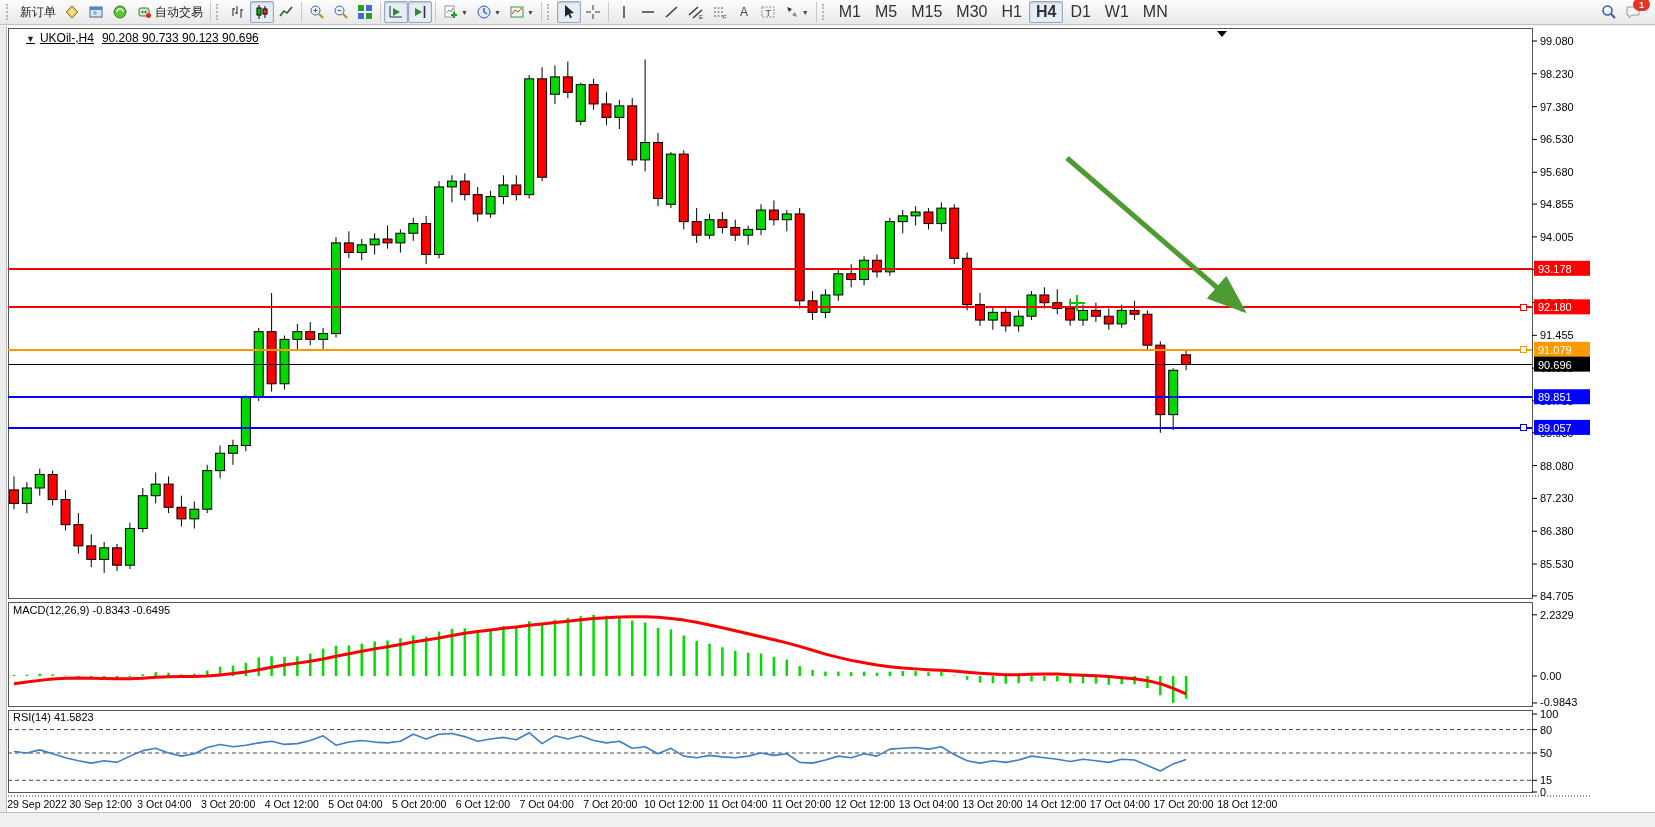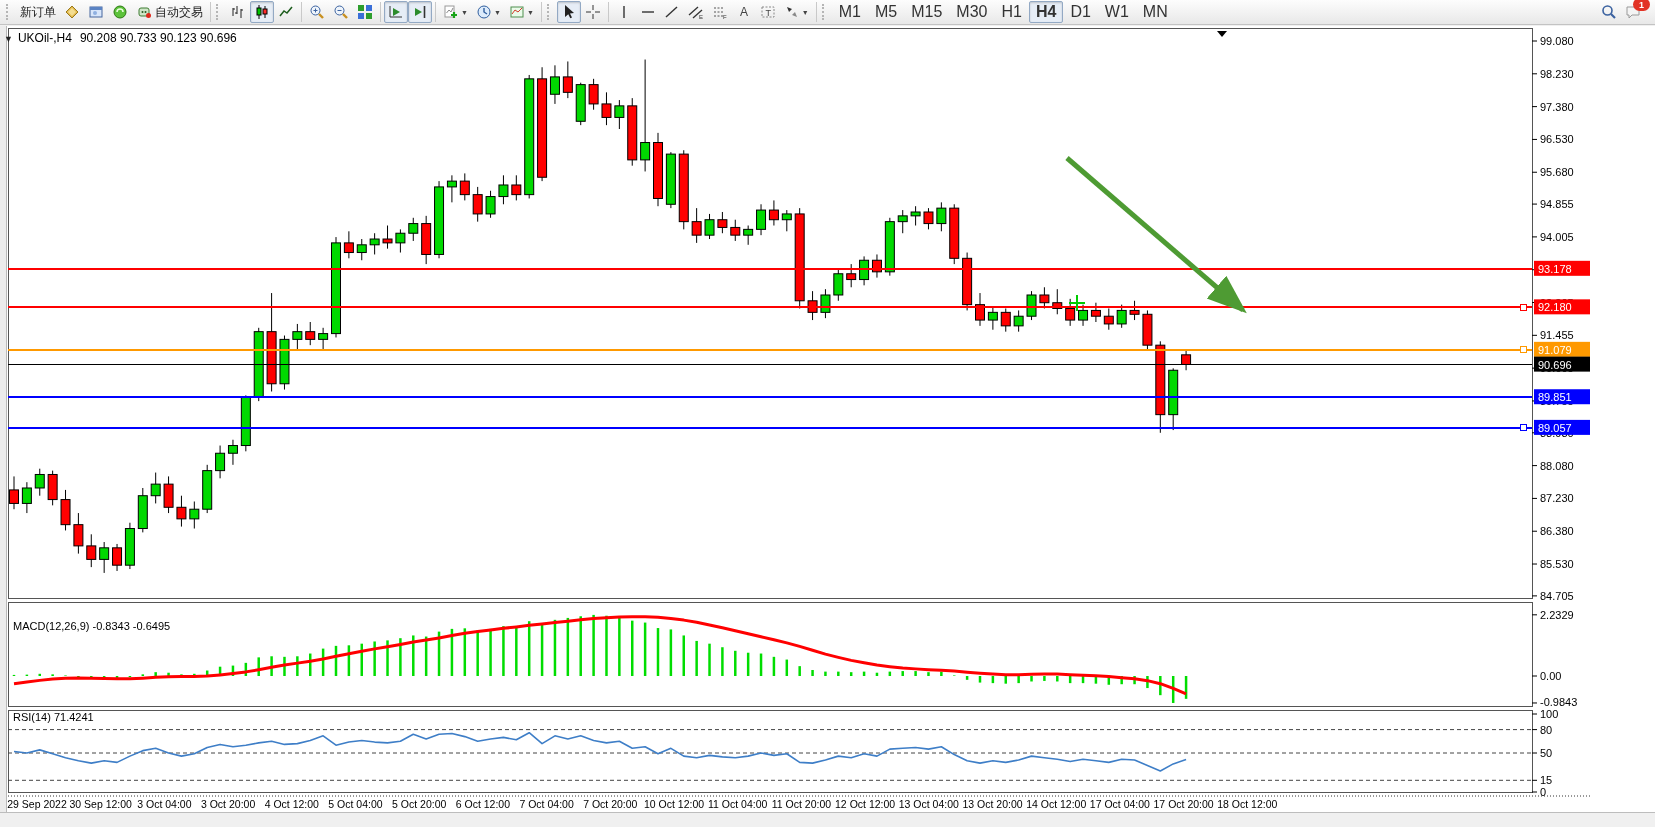--- a/index.html
+++ b/index.html
@@ -21,21 +21,21 @@
   .badge{position:absolute;top:-4px;right:-6px;min-width:13px;height:13px;border-radius:8px;background:#e23325;
     color:#fff;font-size:9px;font-weight:bold;display:flex;align-items:center;justify-content:center;padding:0 2px;}
   .icon16{width:16px;height:16px;display:block;}
   .rel{position:relative;}
 
   
   .client{position:absolute;top:26px;left:0;right:0;bottom:0;background:#fff;}
   .left-gutter{position:absolute;top:26px;left:0;bottom:0;width:6px;background:#ececec;border-right:1px solid #b9b9b9;}
   #chart-svg{position:absolute;top:26px;left:0;}
   .pane-label{position:absolute;font-size:11px;color:#000;white-space:nowrap;z-index:3;}
-  .chart-title{position:absolute;top:31px;left:4px;font-size:12px;color:#000;z-index:3;white-space:nowrap;}
+  .chart-title{position:absolute;top:31px;left:26px;font-size:12px;color:#000;z-index:3;white-space:nowrap;text-decoration:underline;}
   .chart-title .arr{font-size:9px;color:#222;margin-right:5px;}
   .chart-title .ohlc{margin-left:8px;}
   .bottom-strip{position:absolute;left:0;right:0;bottom:0;height:14px;background:#f0f0f0;border-top:1px solid #bdbdbd;z-index:4;}
 </style>
 </head>
 <body>
 
 <div id="root">
 
   <div class="toolbar">
@@ -677,17 +677,17 @@
         <text x="1056.2" y="782" font-family="&quot;Liberation Sans&quot;, sans-serif" font-size="10.5" fill="#000" text-anchor="middle">14 Oct 12:00</text>
         <text x="1119.9" y="782" font-family="&quot;Liberation Sans&quot;, sans-serif" font-size="10.5" fill="#000" text-anchor="middle">17 Oct 04:00</text>
         <text x="1183.6000000000001" y="782" font-family="&quot;Liberation Sans&quot;, sans-serif" font-size="10.5" fill="#000" text-anchor="middle">17 Oct 20:00</text>
         <text x="1247.3" y="782" font-family="&quot;Liberation Sans&quot;, sans-serif" font-size="10.5" fill="#000" text-anchor="middle">18 Oct 12:00</text>
       </g>
     </svg>
 
   <div class="chart-title">
     <span class="arr">▼</span><span>UKOil-,H4</span><span class="ohlc">90.208 90.733 90.123 90.696</span>
   </div>
-  <div class="pane-label" style="top:620px;left:13px;text-align:center;">MACD(12,26,9) -0.8343 -0.6495</div>
-  <div class="pane-label" style="top:711px;left:13px;">RSI(14) 71.4241</div>
+  <div class="pane-label" style="top:604px;left:13px;text-align:center;">MACD(12,26,9) -0.8343 -0.6495</div>
+  <div class="pane-label" style="top:711px;left:13px;">RSI(14) 41.5823</div>
 
   <div class="bottom-strip"></div>
 </div>
 
 </body></html>

